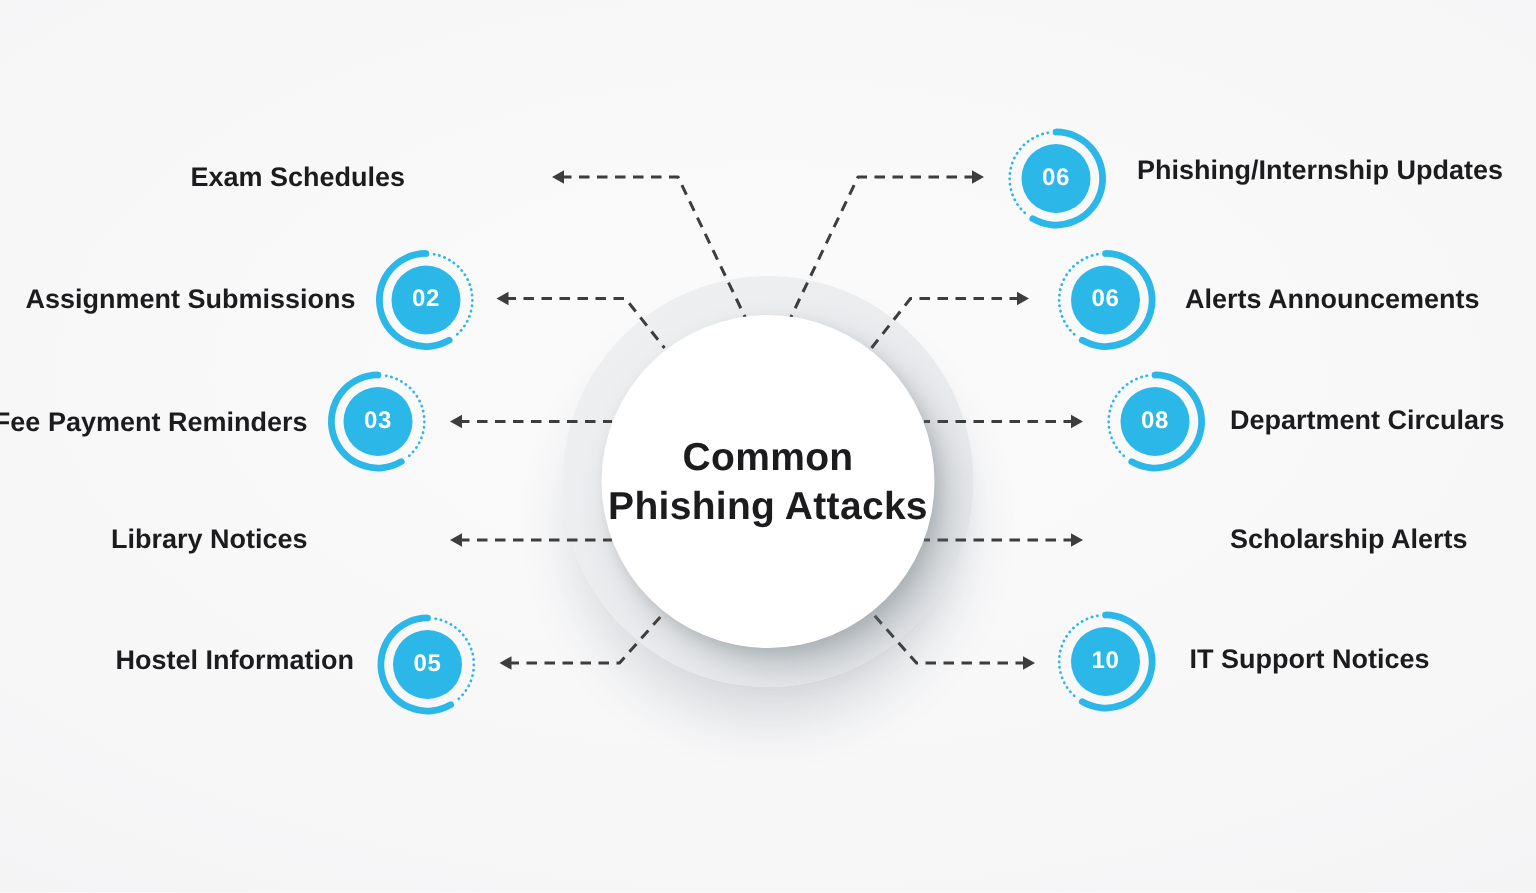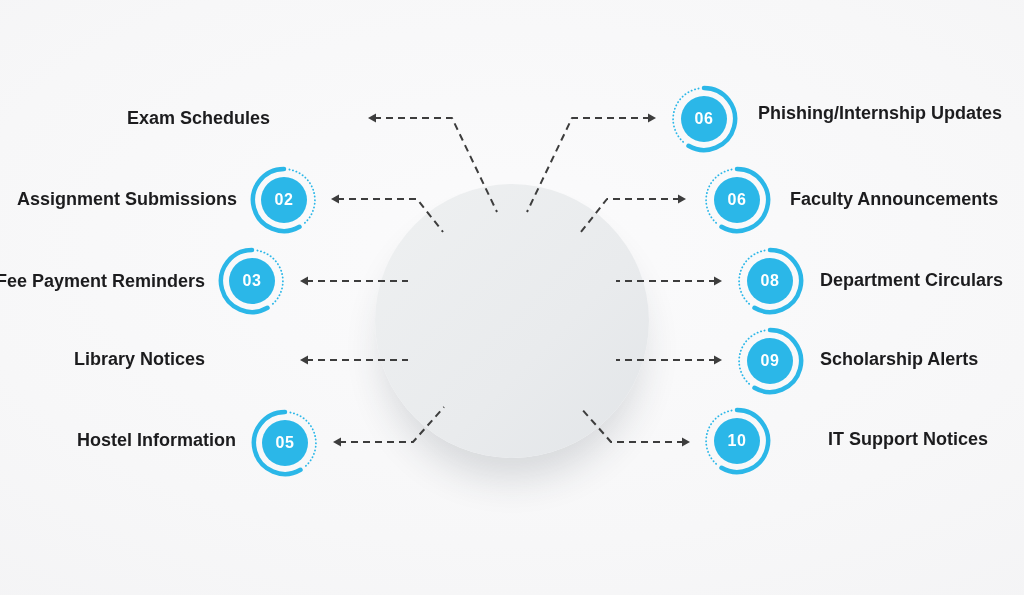--- a/index.html
+++ b/index.html
@@ -36,21 +36,21 @@
   .b1{left:285px;top:84px;}  .b2{left:249px;top:165px;} .b3{left:217px;top:246px;}
   .b4{left:217px;top:326px;} .b5{left:250px;top:408px;}
   .b6{left:669px;top:84px;}  .b7{left:702px;top:165px;} .b8{left:735px;top:246px;}
   .b9{left:735px;top:326px;} .b10{left:702px;top:406px;}
   
   .label{position:absolute;height:20px;line-height:20px;font-size:18px;font-weight:700;color:var(--text-dark);white-space:nowrap;z-index:4;}
   .label.left{text-align:right;}
   .l1{right:754px;top:108px;} .l2{right:787px;top:189px;} .l3{right:819px;top:271px;}
   .l4{right:819px;top:349px;} .l5{right:788px;top:430px;}
   .l6{left:758px;top:103px;}  .l7{left:790px;top:189px;}  .l8{left:820px;top:270px;}
-  .l9{left:820px;top:349px;}  .l10{left:780px;top:429px;margin-left:48px;}
+  .l9{left:820px;top:349px;}  .l10{left:745px;top:429px;margin-left:48px;}
 </style>
 </head>
 <body>
 
 <div class="canvas">
 
   <svg width="0" height="0" style="position:absolute" aria-hidden="true">
     <defs>
       <g id="badge-left">
         <circle cx="35" cy="35" r="23" fill="currentColor"></circle>
@@ -83,20 +83,26 @@
     <polygon points="300,281 308,276.5 308,285.5"></polygon>
     <polygon points="300,360 308,355.5 308,364.5"></polygon>
     <polygon points="333,442 341,437.5 341,446.5"></polygon>
     <polygon points="656,118 648,113.5 648,122.5"></polygon>
     <polygon points="686,199 678,194.5 678,203.5"></polygon>
     <polygon points="722,281 714,276.5 714,285.5"></polygon>
     <polygon points="722,360 714,355.5 714,364.5"></polygon>
     <polygon points="690,442 682,437.5 682,446.5"></polygon>
   </svg>
 
+  <div class="inner-circle">
+    <div class="center-title">
+      <span>Common</span>
+      <span>Phishing Attacks</span>
+    </div>
+  </div>
 
   <div class="label left l1">Exam Schedules</div>
 
   <div class="label left l2">Assignment Submissions</div>
   <div class="badge b2">
     <svg viewBox="0 0 70 70">
         <use href="#badge-left"></use>
       </svg>
     <span class="num">02</span>
   </div>
@@ -120,43 +126,37 @@
   </div>
 
   <div class="label l6">Phishing/Internship Updates</div>
   <div class="badge b6">
     <svg viewBox="0 0 70 70">
         <use href="#badge-right"></use>
       </svg>
     <span class="num">06</span>
   </div>
 
-  <div class="label l7">Faculty Announcements</div>
+  <div class="label l7">Alerts Announcements</div>
   <div class="badge b7">
     <svg viewBox="0 0 70 70">
         <use href="#badge-right"></use>
       </svg>
     <span class="num">06</span>
   </div>
 
   <div class="label l8">Department Circulars</div>
   <div class="badge b8">
     <svg viewBox="0 0 70 70">
         <use href="#badge-right"></use>
       </svg>
     <span class="num">08</span>
   </div>
 
   <div class="label l9">Scholarship Alerts</div>
-  <div class="badge b9">
-    <svg viewBox="0 0 70 70">
-        <use href="#badge-right"></use>
-      </svg>
-    <span class="num">09</span>
-  </div>
 
   <div class="label l10">IT Support Notices</div>
   <div class="badge b10">
     <svg viewBox="0 0 70 70">
         <use href="#badge-right"></use>
       </svg>
     <span class="num">10</span>
   </div>
 
 </div>

